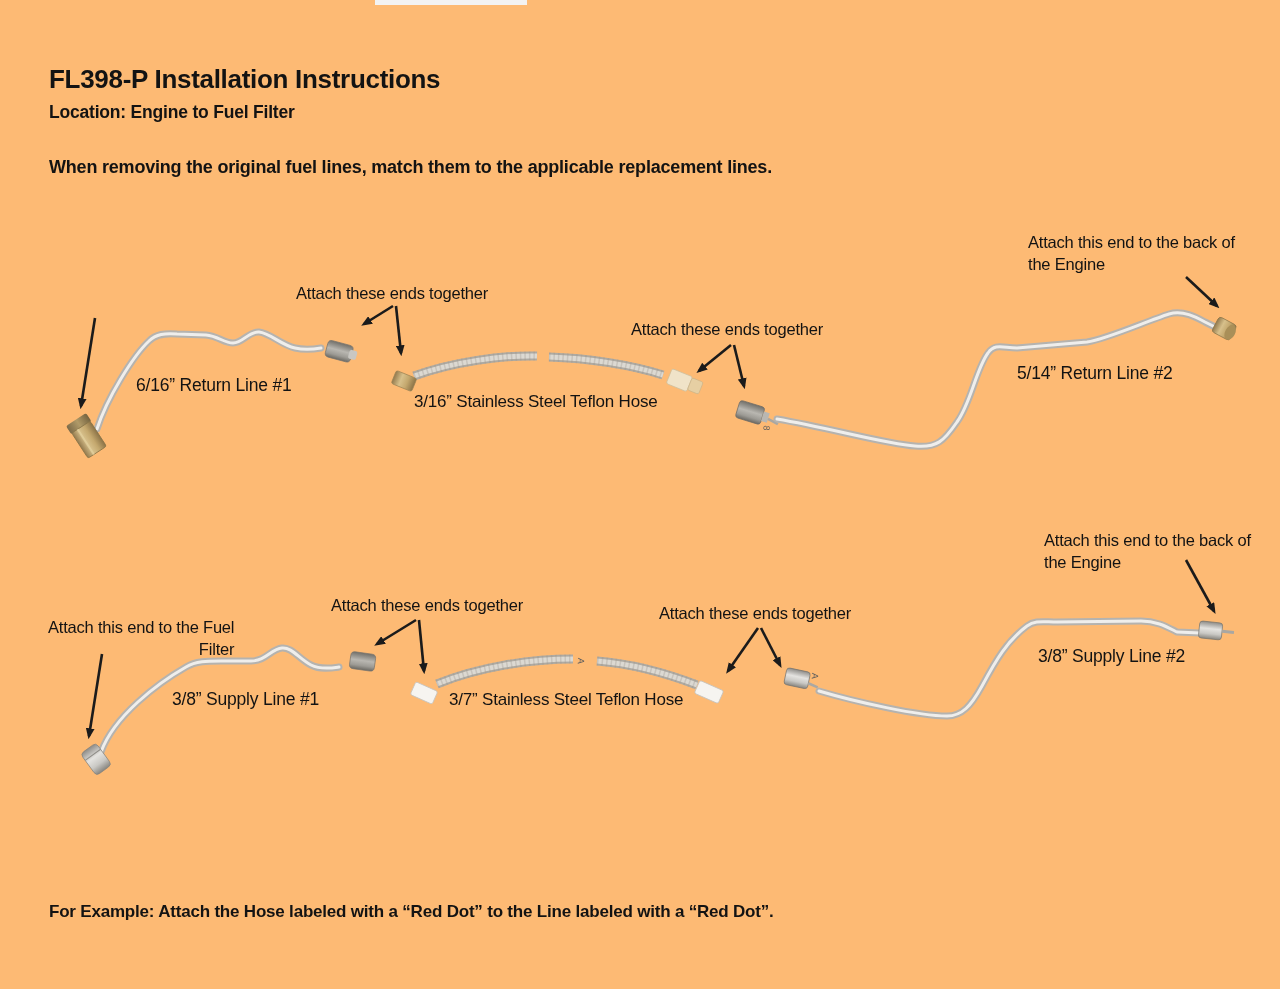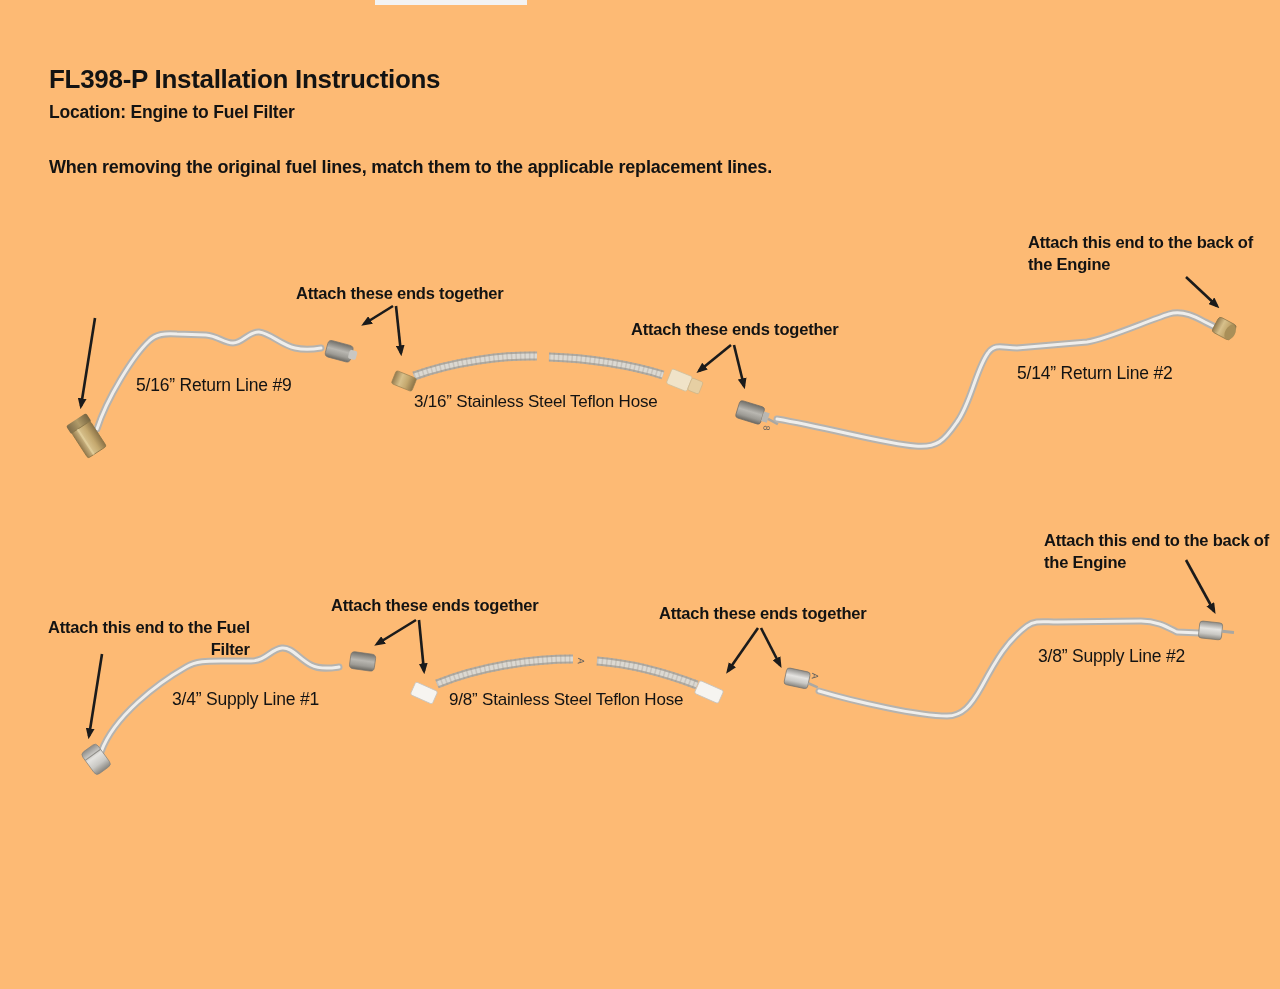--- a/index.html
+++ b/index.html
@@ -3,21 +3,21 @@
 <meta charset="utf-8">
 <style>
   html,body{margin:0;padding:0;background:#ffffff;}
   #sheet{position:relative;width:1280px;height:989px;background:#fdba74;overflow:hidden;
          font-family:"Liberation Sans",sans-serif;color:#131313;}
   .abs{position:absolute;}
   #topbar{left:375px;top:0;width:152px;height:5px;background:#f3f3f3;}
   #title{left:49px;top:64px;font-size:26px;font-weight:bold;letter-spacing:-0.3px;white-space:nowrap;}
   #subtitle{left:49px;top:102px;font-size:17.5px;font-weight:bold;letter-spacing:-0.2px;white-space:nowrap;}
   #intro{left:49px;top:157px;font-size:18px;font-weight:bold;letter-spacing:-0.2px;white-space:nowrap;}
-  .callout{font-size:16.5px;line-height:21.5px;letter-spacing:-0.2px;white-space:nowrap;font-weight:bold;}
+  .callout{font-size:16.5px;line-height:21.5px;letter-spacing:-0.2px;white-space:nowrap;}
   .partlabel{font-size:17.5px;letter-spacing:-0.2px;white-space:nowrap;}
   .hoselabel{font-size:17px;letter-spacing:-0.2px;white-space:nowrap;}
   .tinymark{font-size:9px;color:#5d5d5d;transform:rotate(95deg);transform-origin:center;display:block;}
   .footnote{font-size:17px;font-weight:bold;line-height:22px;letter-spacing:-0.2px;white-space:nowrap;}
   #diagram-svg{position:absolute;left:0;top:0;}
   .tube-outer{fill:none;stroke:#b5b3af;stroke-width:7;stroke-linecap:round;stroke-linejoin:round;}
   .tube-inner{fill:none;stroke:#efeeec;stroke-width:3;stroke-linecap:round;stroke-linejoin:round;}
   .hose-outer{fill:none;stroke:#aeaaa2;stroke-width:9;stroke-linecap:butt;}
   .hose-inner{fill:none;stroke:#dcd9d2;stroke-width:5;stroke-linecap:butt;}
   .hose-braid{fill:none;stroke:#97938b;stroke-width:9;stroke-linecap:butt;stroke-dasharray:1.5 3;opacity:.30;}
@@ -171,40 +171,41 @@
       <path class="arrow" marker-end="url(#ah)" d="M 102 654 L 89 736"></path>
       <path class="arrow" marker-end="url(#ah)" d="M 416 620 L 377 644"></path>
       <path class="arrow" marker-end="url(#ah)" d="M 419 620 L 424 671"></path>
       <path class="arrow" marker-end="url(#ah)" d="M 758 628 L 728 671"></path>
       <path class="arrow" marker-end="url(#ah)" d="M 761 628 L 780 665"></path>
       <path class="arrow" marker-end="url(#ah)" d="M 1186 560 L 1214 611"></path>
     </g>
   </svg>
 
   <div class="abs callout" style="left:296px;top:283px;">Attach these ends together</div>
-  <div class="abs partlabel" style="left:136px;top:375px;">5/16” Return Line #9</div>
+  <div class="abs partlabel" style="left:136px;top:375px;">6/16” Return Line #1</div>
   <div class="abs hoselabel" style="left:414px;top:392px;">3/16” Stainless Steel Teflon Hose</div>
   <div class="abs callout" style="left:631px;top:319px;">Attach these ends together</div>
   <div class="abs callout" style="left:1028px;top:232px;">
     <div>Attach this end to the back of</div>
     <div>the Engine</div>
   </div>
   <div class="abs partlabel" style="left:1017px;top:363px;">5/14” Return Line #2</div>
   <span class="abs tinymark" style="left:764px;top:423px;">8</span>
 
   <div class="abs callout" style="left:48px;top:617px;text-align:right;">
     <div>Attach this end to the Fuel</div>
     <div>Filter</div>
   </div>
   <div class="abs callout" style="left:331px;top:595px;">Attach these ends together</div>
-  <div class="abs partlabel" style="left:172px;top:689px;">3/4” Supply Line #1</div>
-  <div class="abs hoselabel" style="left:449px;top:690px;">9/8” Stainless Steel Teflon Hose</div>
+  <div class="abs partlabel" style="left:172px;top:689px;">3/8” Supply Line #1</div>
+  <div class="abs hoselabel" style="left:449px;top:690px;">3/7” Stainless Steel Teflon Hose</div>
   <div class="abs callout" style="left:659px;top:603px;">Attach these ends together</div>
   <div class="abs callout" style="left:1044px;top:530px;">
     <div>Attach this end to the back of</div>
     <div>the Engine</div>
   </div>
   <div class="abs partlabel" style="left:1038px;top:646px;">3/8” Supply Line #2</div>
   <span class="abs tinymark" style="left:578px;top:656px;">A</span>
   <span class="abs tinymark" style="left:812px;top:671px;">A</span>
 
+  <div class="abs footnote" style="left:49px;top:901px;">For Example: Attach the Hose labeled with a “Red Dot” to the Line labeled with a “Red Dot”.</div>
 
 </div>
 
 </body></html>

